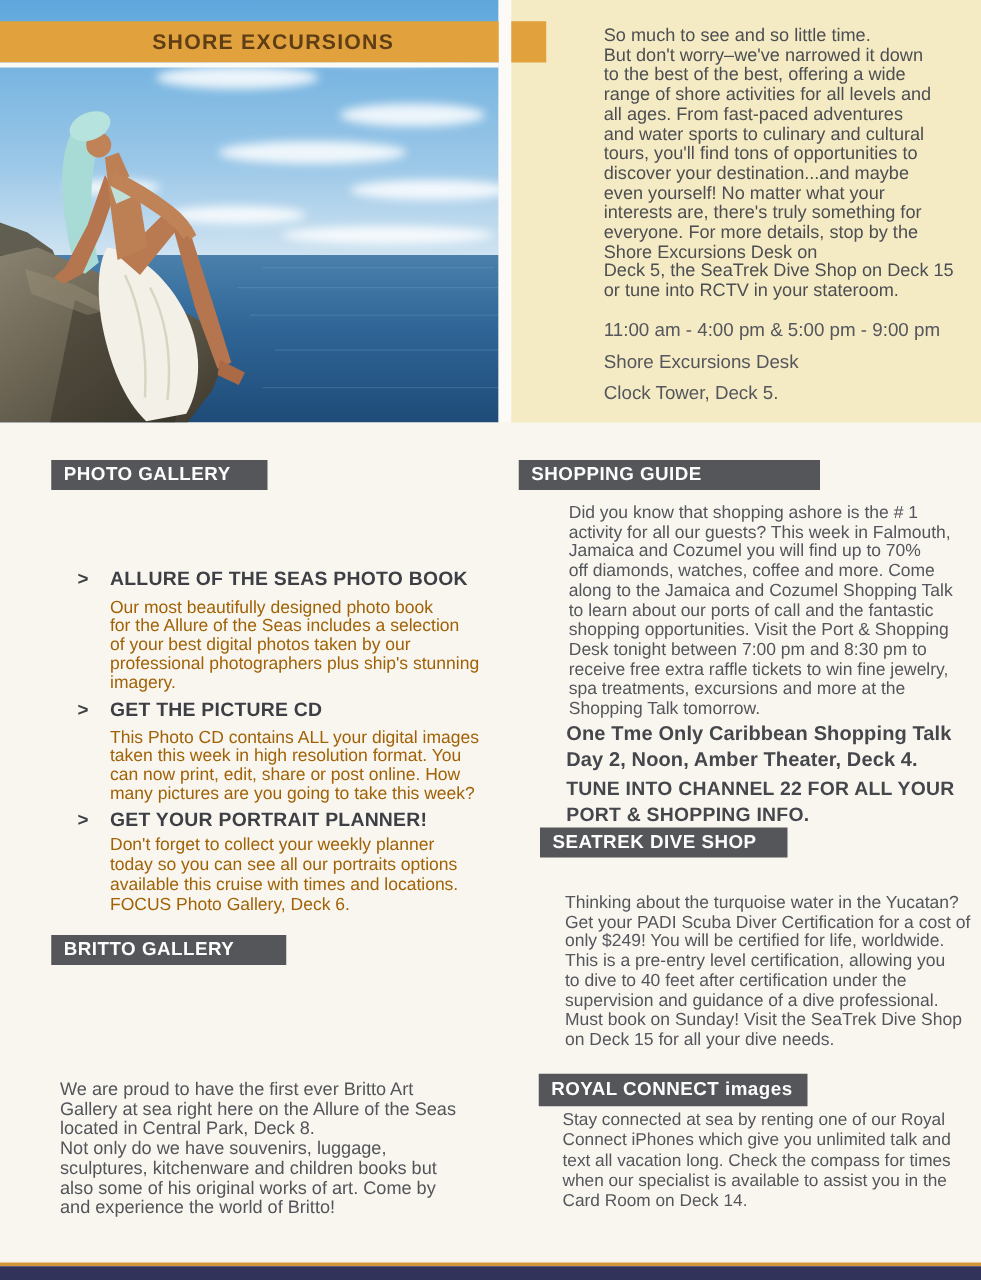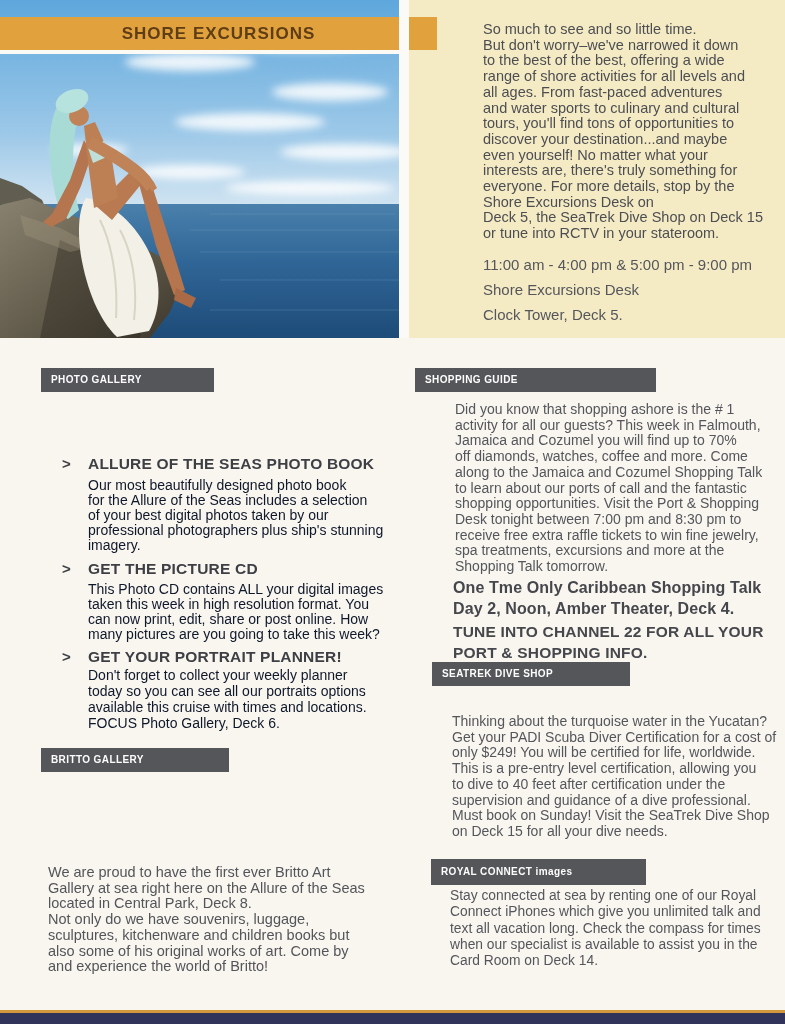--- a/index.html
+++ b/index.html
@@ -22,30 +22,30 @@
   .intro-body{
     left:483px;top:22px;width:310px;font-size:14.5px;line-height:15.7px;
     color:#4d4e52;z-index:2;
   }
   .intro-hours{
     left:483px;top:252px;width:320px;font-size:15px;line-height:25px;
     color:#55565c;z-index:2;
   }
   
   .sec-head{
-    background:#55565a;color:#fdfdfd;font-weight:bold;font-size:10px;
+    background:#55565a;color:#fdfdfd;font-weight:bold;font-size:15px;
     letter-spacing:0.4px;line-height:24px;padding-left:10px;z-index:2;
     box-sizing:border-box;
   }
   
   .copy{color:#55565c;font-size:14px;line-height:15.7px;z-index:2;}
   .copy-left{color:#54555a;font-size:14.5px;line-height:16.2px;z-index:2;}
   .bullet-title{color:#3e3f44;font-weight:bold;font-size:15.5px;letter-spacing:0.2px;z-index:2;}
   .bullet-marker{color:#3e3f44;font-weight:bold;font-size:15px;z-index:2;}
-  .bullet-body{color:#0f172a;font-size:14px;line-height:14.9px;z-index:2;}
+  .bullet-body{color:#a16207;font-size:14px;line-height:14.9px;z-index:2;}
   .highlight{color:#46474c;font-weight:bold;font-size:16px;line-height:21px;letter-spacing:0.1px;z-index:2;}
   .highlight-caps{color:#46474c;font-weight:bold;font-size:15.5px;line-height:21px;letter-spacing:0.2px;z-index:2;}
   
   .gold-line{left:0;top:1010px;width:785px;height:3px;background:#d3973b;z-index:2;}
   .navy-bar{left:0;top:1013px;width:785px;height:11px;background:#31335a;z-index:2;}
 </style>
 </head>
 <body>
 
 <div class="page">

